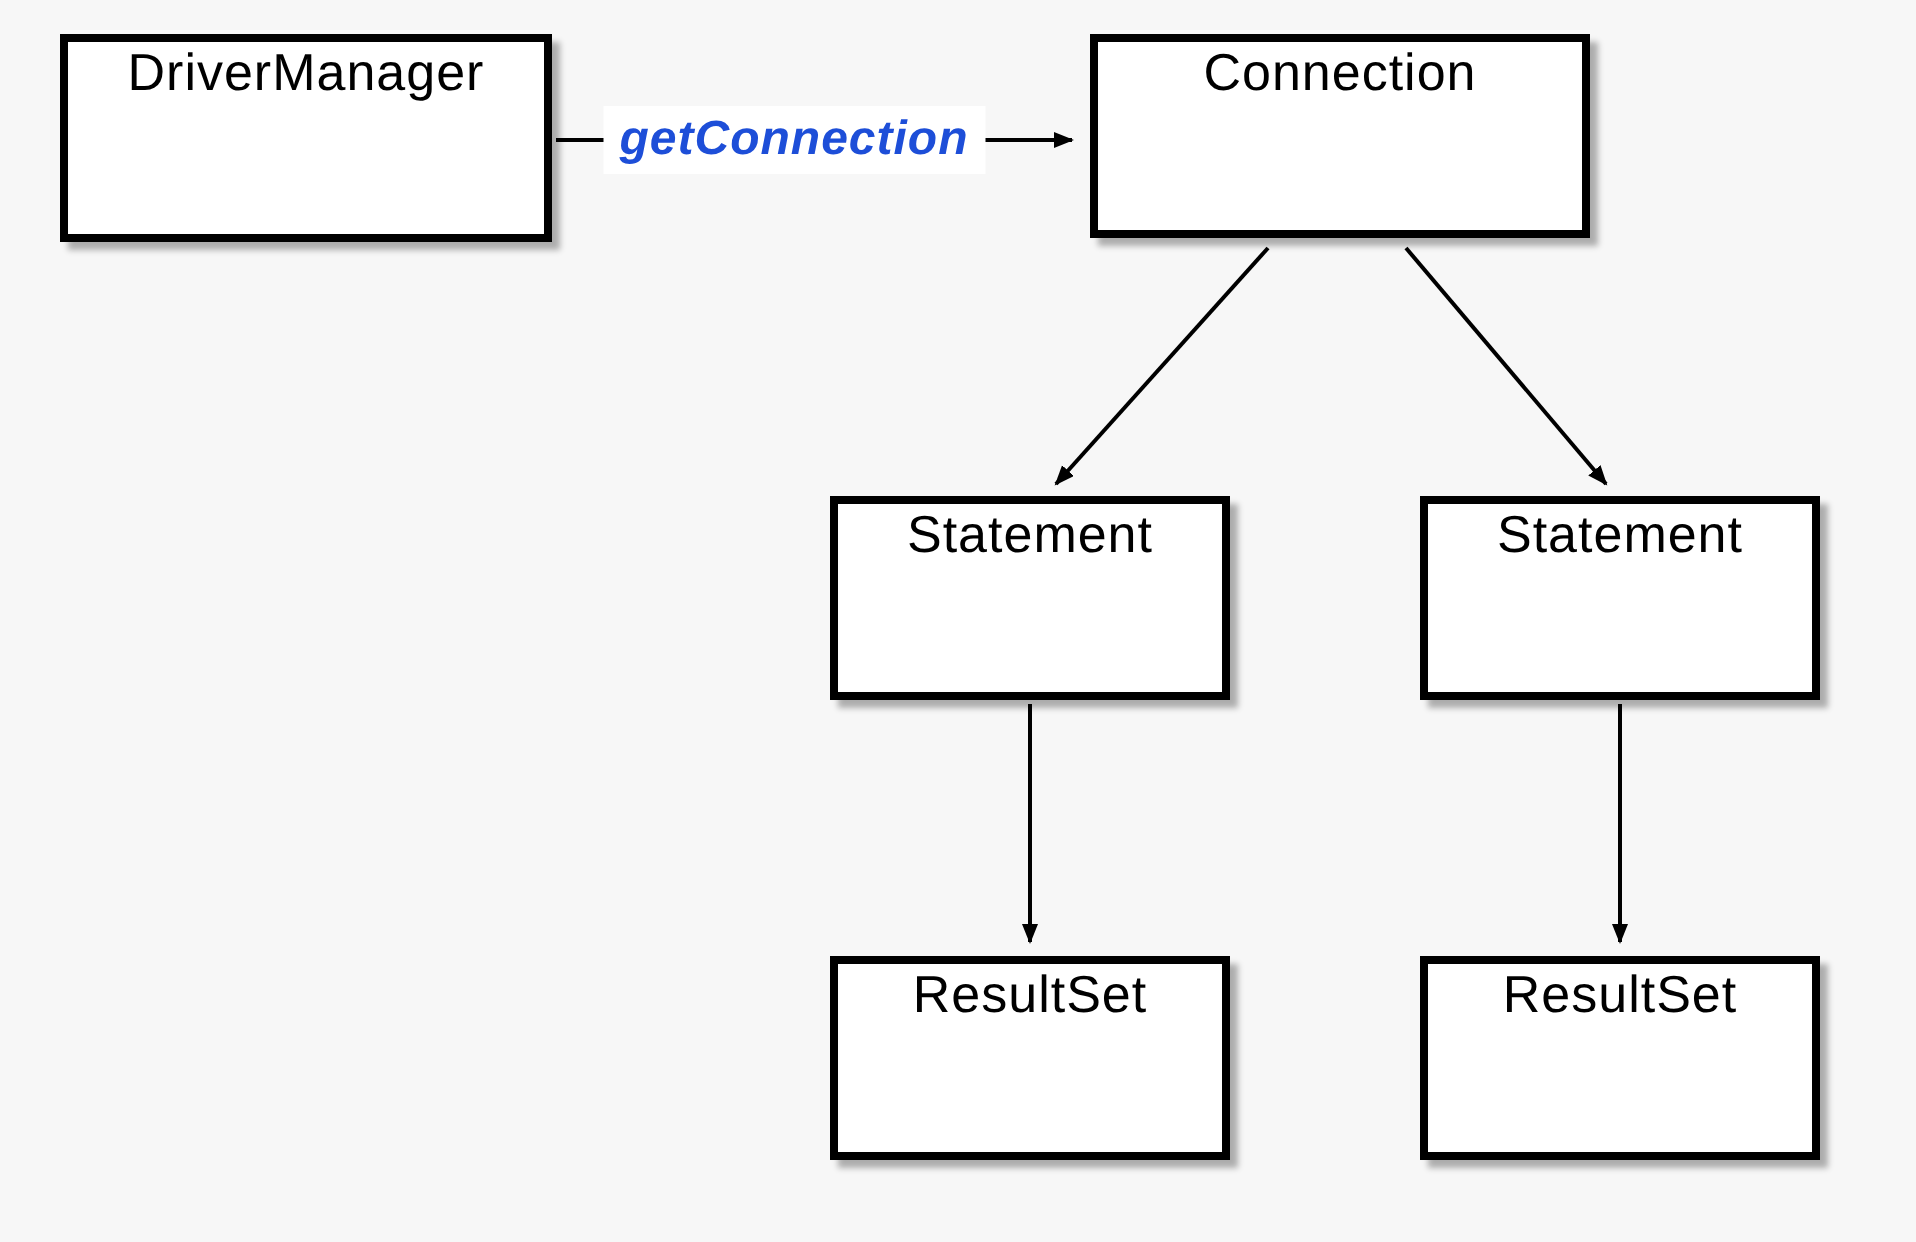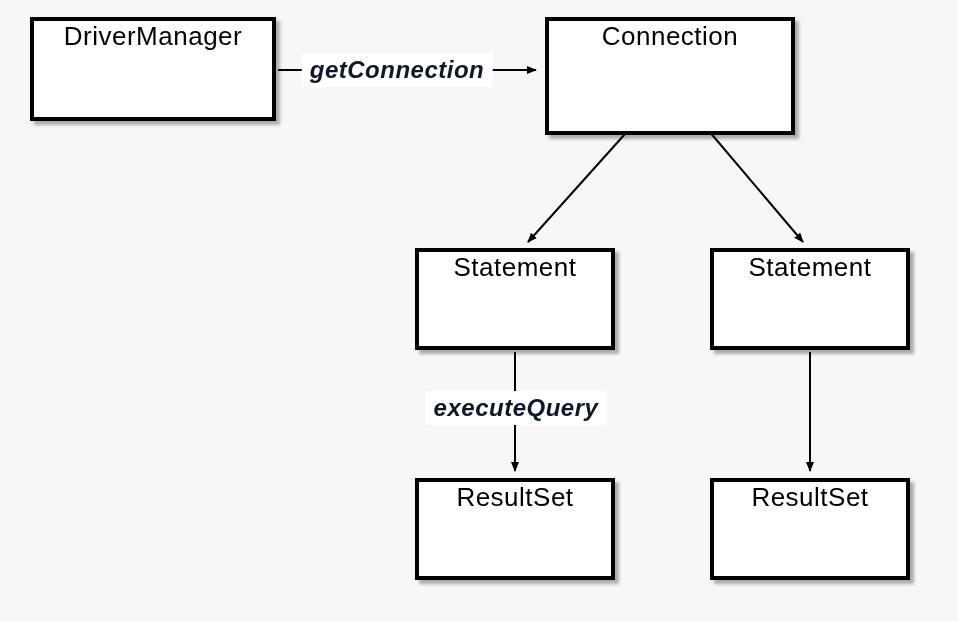--- a/index.html
+++ b/index.html
@@ -33,32 +33,32 @@
   }
   .node-label {
     font-size: 26px;
     color: #000000;
     letter-spacing: 0.5px;
     white-space: nowrap;
   }
   .edge-label {
     position: absolute;
     background: #ffffff;
-    color: #0f172a;
+    color: #1d4ed8;
     font-size: 24px;
     font-style: italic;
     font-weight: 600;
     padding: 3px 8px;
     white-space: nowrap;
     transform: translate(-50%, -50%);
     letter-spacing: 0.5px;
   }
   
   #node-drivermanager   { left: 30px;  top: 17px;  width: 246px; height: 104px; }
-  #node-connection      { left: 545px; top: 17px;  width: 250px; height: 118px; }
+  #node-connection      { left: 545px; top: 17px;  width: 250px; height: 102px; }
   #node-statement-left  { left: 415px; top: 248px; width: 200px; height: 102px; }
   #node-statement-right { left: 710px; top: 248px; width: 200px; height: 102px; }
   #node-resultset-left  { left: 415px; top: 478px; width: 200px; height: 102px; }
   #node-resultset-right { left: 710px; top: 478px; width: 200px; height: 102px; }
   
   #label-getconnection   { left: 397px; top: 70px; }
   #label-createstatement { left: 582px; top: 175px; }
   #label-executequery    { left: 516px; top: 408px; }
 </style>
 </head>
@@ -99,15 +99,14 @@
     <span class="node-label">ResultSet</span>
   </div>
 
   <div class="node" id="node-resultset-right">
     <span class="node-label">ResultSet</span>
   </div>
 
   <div class="edge-label" id="label-getconnection">getConnection</div>
 
 
-  <div class="edge-label" id="label-executequery">executeQuery</div>
 
 </div>
 
 </body></html>

